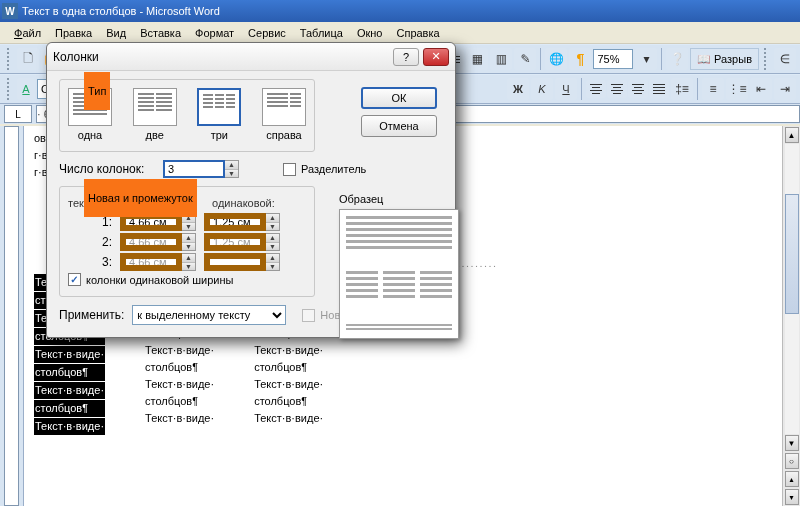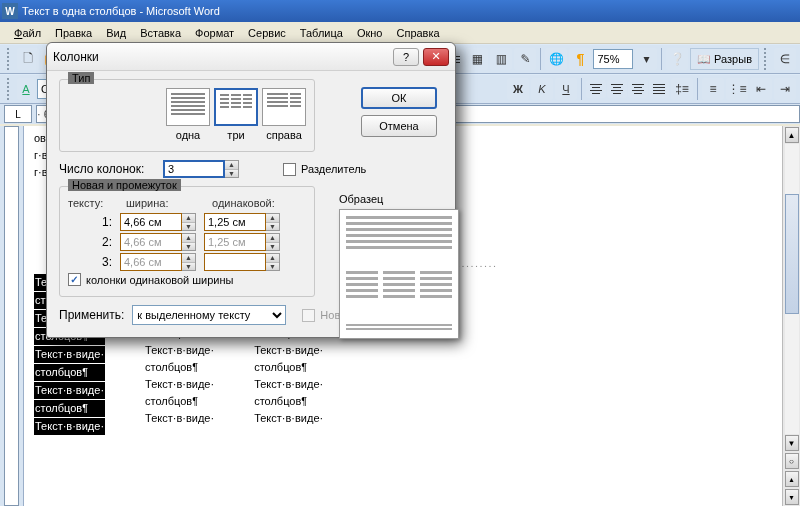--- a/index.html
+++ b/index.html
@@ -53,36 +53,36 @@
 .col.hl .ln{background:#000;color:#fff;display:inline-block;padding:0 1px;margin-bottom:1px}
 
 
 .dialog{position:absolute;left:46px;top:42px;width:410px;background:#f0f0f0;border:1px solid #707070;box-shadow:6px 6px 14px rgba(0,0,0,.6);border-radius:6px 6px 3px 3px;z-index:50}
 .dlg-t{height:28px;background:linear-gradient(#fdfdfd,#e9e9e9);border-bottom:1px solid #d0d0d0;display:flex;align-items:center;padding:0 6px;border-radius:6px 6px 0 0}
 .dlg-t .txt{flex:1;font-size:12px}
 .dlg-t .wbtn{width:26px;height:18px;border:1px solid #a0a0a0;border-radius:3px;margin-left:4px;display:flex;align-items:center;justify-content:center;font-size:11px;background:linear-gradient(#fafafa,#e2e2e2)}
 .dlg-t .wbtn.close{background:linear-gradient(#e57373,#c62828);color:#fff;border-color:#8b1f1f}
 .dlg-body{padding:8px 12px 12px}
 .group{border:1px solid #c8c8c8;border-radius:3px;padding:8px 8px 10px;position:relative;margin-bottom:8px}
-.group>.lbl{position:absolute;top:-8px;left:8px;background:#737373;padding:0 4px;font-size:11px}
-.presets{display:flex;gap:4px;justify-content:flex-end}
+.group>.lbl{position:absolute;top:-8px;left:24px;background:#f97316;padding:13px 4px;font-size:11px}
+.presets{display:flex;gap:4px;justify-content:space-between}
 .preset{width:44px;text-align:center;cursor:default}
 .preset .box{width:44px;height:38px;background:#fff;border:1px solid #999;display:flex;gap:2px;padding:4px;justify-content:center}
 .preset.sel .box{border:2px solid #2a63b4}
 .preset .pcol{flex:1;display:flex;flex-direction:column;gap:2px}
 .preset .pcol i{height:2px;background:#888}
 .preset .cap{margin-top:3px;font-size:11px}
 .dbuttons{position:absolute;right:18px;top:44px;display:flex;flex-direction:column;gap:6px}
 .dbtn{width:76px;height:22px;background:linear-gradient(#fdfdfd,#e4e4e4);border:1px solid #8a8a8a;border-radius:3px;font-size:11px;display:flex;align-items:center;justify-content:center}
 .dbtn.def{border:2px solid #2a63b4}
 
 .frow{display:flex;align-items:center;gap:8px;margin:8px 0}
 .flbl{font-size:12px}
 .spin{display:flex;align-items:center}
-.spin input{width:62px;height:18px;border:1px solid #a16207;background:#fff;font-size:11px;padding:0 3px}
+.spin input{width:62px;height:18px;border:6px solid #a16207;background:#fff;font-size:11px;padding:0 3px}
 .spin .ar{width:14px;height:18px;border:1px solid #999;border-left:0;display:flex;flex-direction:column}
 .spin .ar b{flex:1;background:linear-gradient(#f2f2f2,#d6d6d6);font-size:7px;display:flex;align-items:center;justify-content:center;color:#444}
 .spin .ar b:first-child{border-bottom:1px solid #bbb}
 .spin.sel input{border:2px solid #2a63b4;outline:none}
 .spin.disabled input{color:#999}
 
 .hdrcols{display:flex;gap:10px;font-size:11px;color:#333;margin:2px 0 4px}
 .hdrcols span:nth-child(1){width:48px}
 .hdrcols span:nth-child(2){width:76px}
 .hdrcols span:nth-child(3){width:78px}
@@ -335,20 +335,39 @@
                 <i></i>
                 <i></i>
                 <i></i>
                 <i></i>
                 <i></i>
                 <i></i>
               </div>
             </div>
             <div class="cap">одна</div>
           </div>
+        <div class="preset">
+            <div class="box">
+              <div class="pcol">
+                <i></i>
+                <i></i>
+                <i></i>
+                <i></i>
+                <i></i>
+              </div>
+              <div class="pcol">
+                <i></i>
+                <i></i>
+                <i></i>
+                <i></i>
+                <i></i>
+              </div>
+            </div>
+            <div class="cap">две</div>
+          </div>
         <div class="preset sel">
             <div class="box">
               <div class="pcol">
                 <i></i>
                 <i></i>
                 <i></i>
                 <i></i>
               </div>
               <div class="pcol">
                 <i></i>

